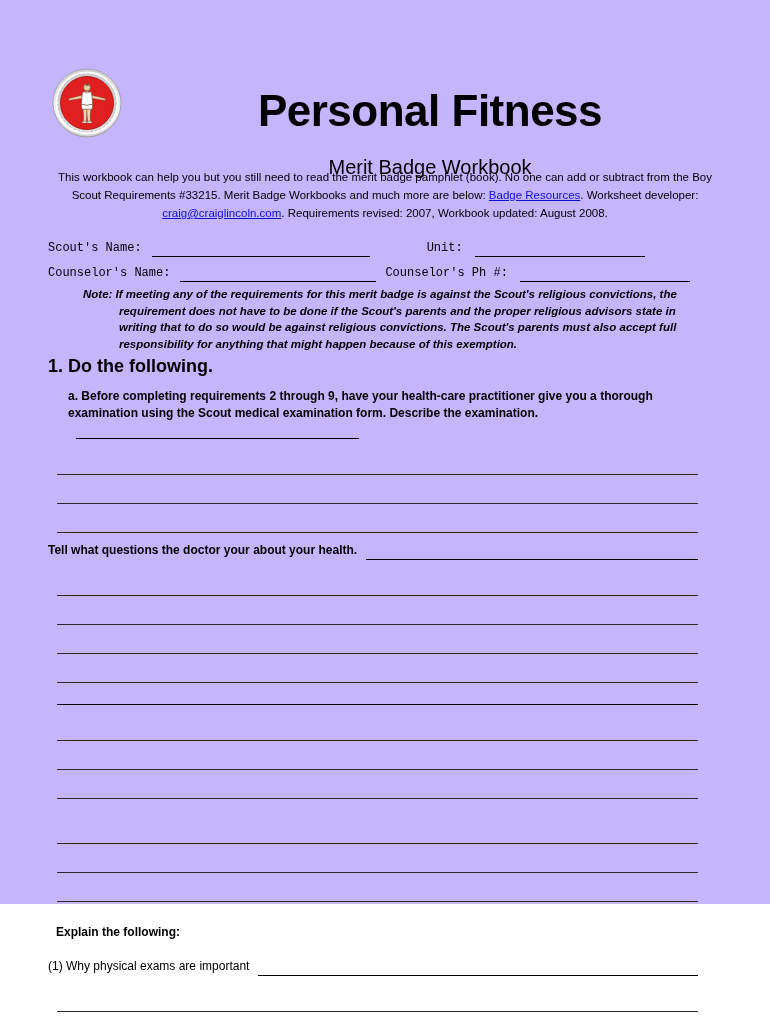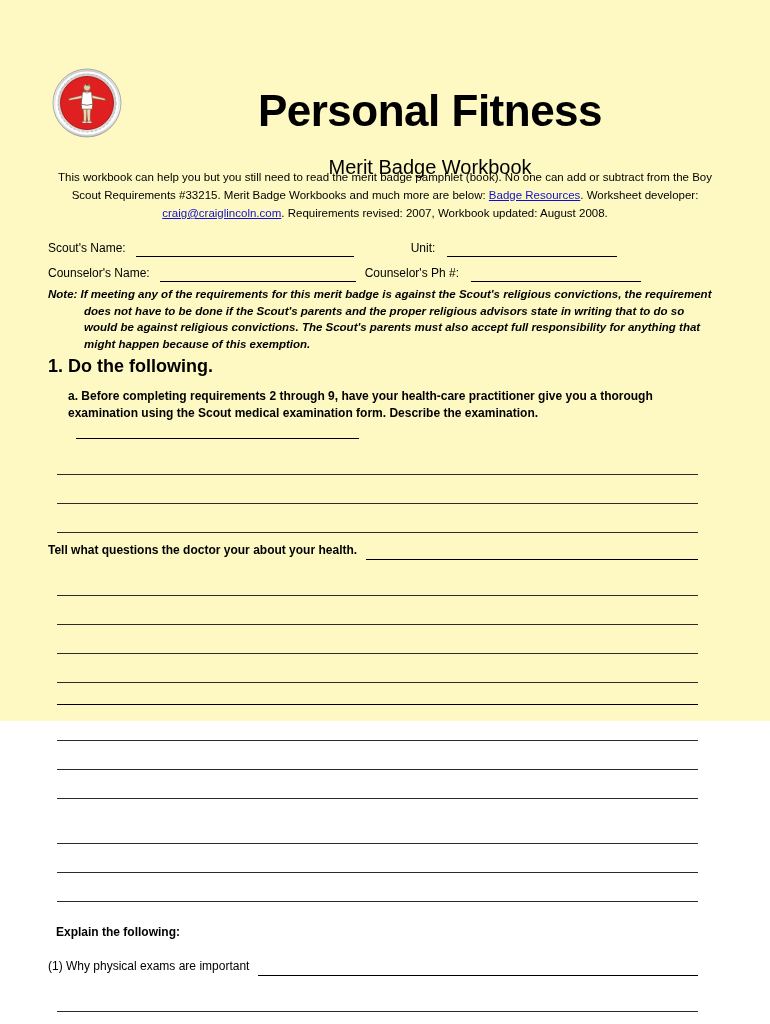--- a/index.html
+++ b/index.html
@@ -13,22 +13,22 @@
     height: 1024px;
     position: relative;
     font-family: "Liberation Sans", sans-serif;
     color: #000000;
     overflow: hidden;
   }
 
   .page {
     position: relative;
     width: 770px;
-    height: 721px;
-    background: #fef9c3;
+    height: 904px;
+    background: #c4b5fd;
   }
 
   
   .header {
     position: relative;
     height: 168px;
   }
 
   .badge {
     position: absolute;
@@ -86,20 +86,21 @@
   }
   .field-row {
     display: flex;
     align-items: flex-end;
     height: 25px;
   }
   .field-label {
     white-space: nowrap;
     line-height: 14px;
     padding-bottom: 2px;
+    font-family: Liberation Mono, monospace;
   }
   .field-rule {
     border-bottom: 1px solid #000;
     height: 13px;
   }
   .fr-scout   { width: 218px; margin-left: 10px; }
   .fr-unit    { width: 170px; margin-left: 12px; }
   .fr-couns   { width: 196px; margin-left: 10px; }
   .fr-phone   { width: 170px; margin-left: 12px; }
   .spacer-a   { width: 57px; }
@@ -113,20 +114,21 @@
     width: 665px;
     font-size: 11.5px;
     font-weight: bold;
     font-style: italic;
     line-height: 16.5px;
   }
   .note-body {
     display: block;
     padding-left: 36px;
     text-indent: -36px;
+    margin-left: 35px;
   }
 
   
   .content {
     position: absolute;
     left: 48px;
     top: 358px;
     width: 650px;
   }
   .req-head {

